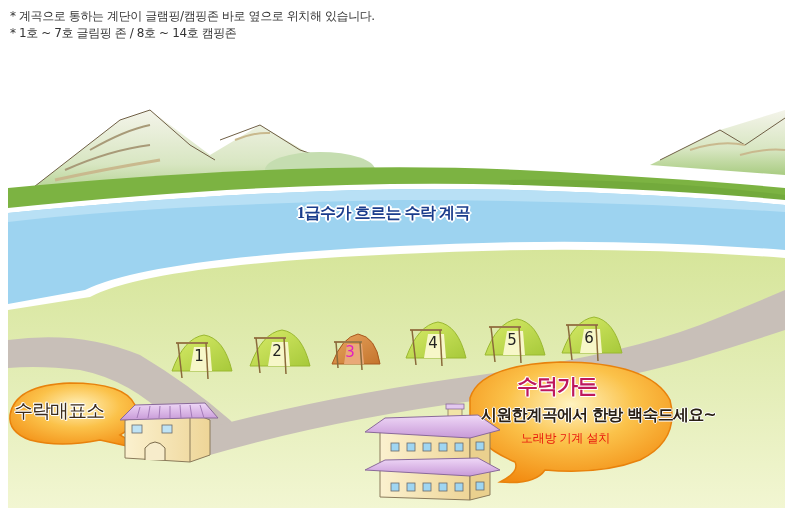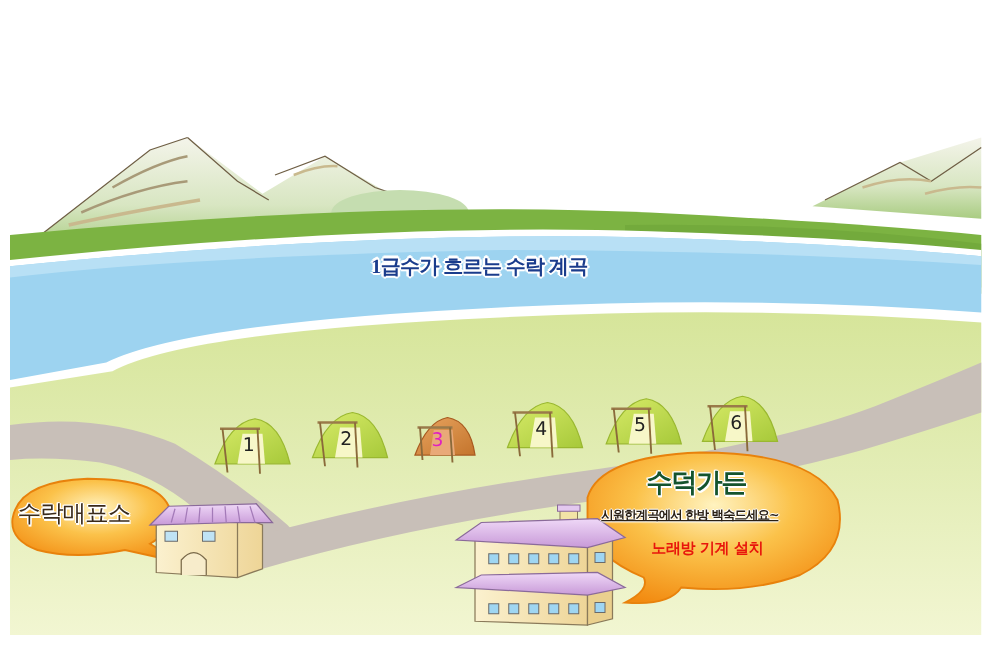--- a/index.html
+++ b/index.html
@@ -5,31 +5,33 @@
   html,body{margin:0;padding:0;background:#ffffff;}
   body{width:800px;height:530px;position:relative;overflow:hidden;font-family:"DejaVu Sans","Liberation Sans",sans-serif;}
   .notes{position:absolute;left:10px;top:8px;font-size:12px;line-height:17px;color:#333;letter-spacing:-0.4px;}
   .notes div{white-space:nowrap;}
   .map{position:absolute;left:0;top:0;width:800px;height:530px;}
   .lbl{position:absolute;white-space:nowrap;}
   .river-label{left:297px;top:203px;font-size:16px;font-weight:bold;color:#1a3c8c;letter-spacing:-0.5px;
     text-shadow:-2px 0 #fff,2px 0 #fff,0 -2px #fff,0 2px #fff,-1px -1px #fff,1px 1px #fff,-1px 1px #fff,1px -1px #fff;font-family:Liberation Serif, serif;}
   .ticket-label{left:14px;top:398px;font-size:19px;font-weight:normal;color:#3a2a1a;letter-spacing:-1px;
     text-shadow:-1px 0 #fff,1px 0 #fff,0 -1px #fff,0 1px #fff,-1px -1px #fff,1px 1px #fff;}
-  .garden-title{left:517px;top:372px;font-size:21px;font-weight:bold;color:#14532d;letter-spacing:-1px;
+  .garden-title{left:517px;top:372px;font-size:21px;font-weight:bold;color:#be185d;letter-spacing:-1px;
     text-shadow:-1px 0 #fff,1px 0 #fff,0 -1px #fff,0 1px #fff,-1px -1px #fff,1px 1px #fff;}
-  .garden-sub{left:481px;top:405px;font-size:10px;font-weight:bold;color:#2a2015;letter-spacing:-0.8px;
-    text-shadow:-1px 0 #fff,1px 0 #fff,0 -1px #fff,0 1px #fff;text-decoration:underline;}
-  .garden-karaoke{left:521px;top:430px;font-size:12px;font-weight:bold;color:#e8160c;letter-spacing:-0.3px;}
+  .garden-sub{left:481px;top:405px;font-size:16px;font-weight:bold;color:#2a2015;letter-spacing:-0.8px;
+    text-shadow:-1px 0 #fff,1px 0 #fff,0 -1px #fff,0 1px #fff;}
+  .garden-karaoke{left:521px;top:430px;font-size:12px;font-weight:normal;color:#e8160c;letter-spacing:-0.3px;}
   .tent-num{position:absolute;font-size:15px;color:#222;width:16px;text-align:center;}
 </style>
 </head>
 <body>
 
 <div class="notes">
+  <div>* 계곡으로 통하는 계단이 글램핑/캠핑존 바로 옆으로 위치해 있습니다.</div>
+  <div>* 1호 ~ 7호 글림핑 존 / 8호 ~ 14호 캠핑존</div>
 </div>
 
 <svg class="map" viewBox="0 0 800 530" xmlns="http://www.w3.org/2000/svg">
   <defs>
     <linearGradient id="fieldGrad" x1="0" y1="0" x2="0" y2="1">
       <stop offset="0" stop-color="#d6e59a"></stop>
       <stop offset="0.5" stop-color="#e3edb6"></stop>
       <stop offset="1" stop-color="#f2f6d2"></stop>
     </linearGradient>
     <linearGradient id="mtnGrad" x1="0" y1="0" x2="0" y2="1">

